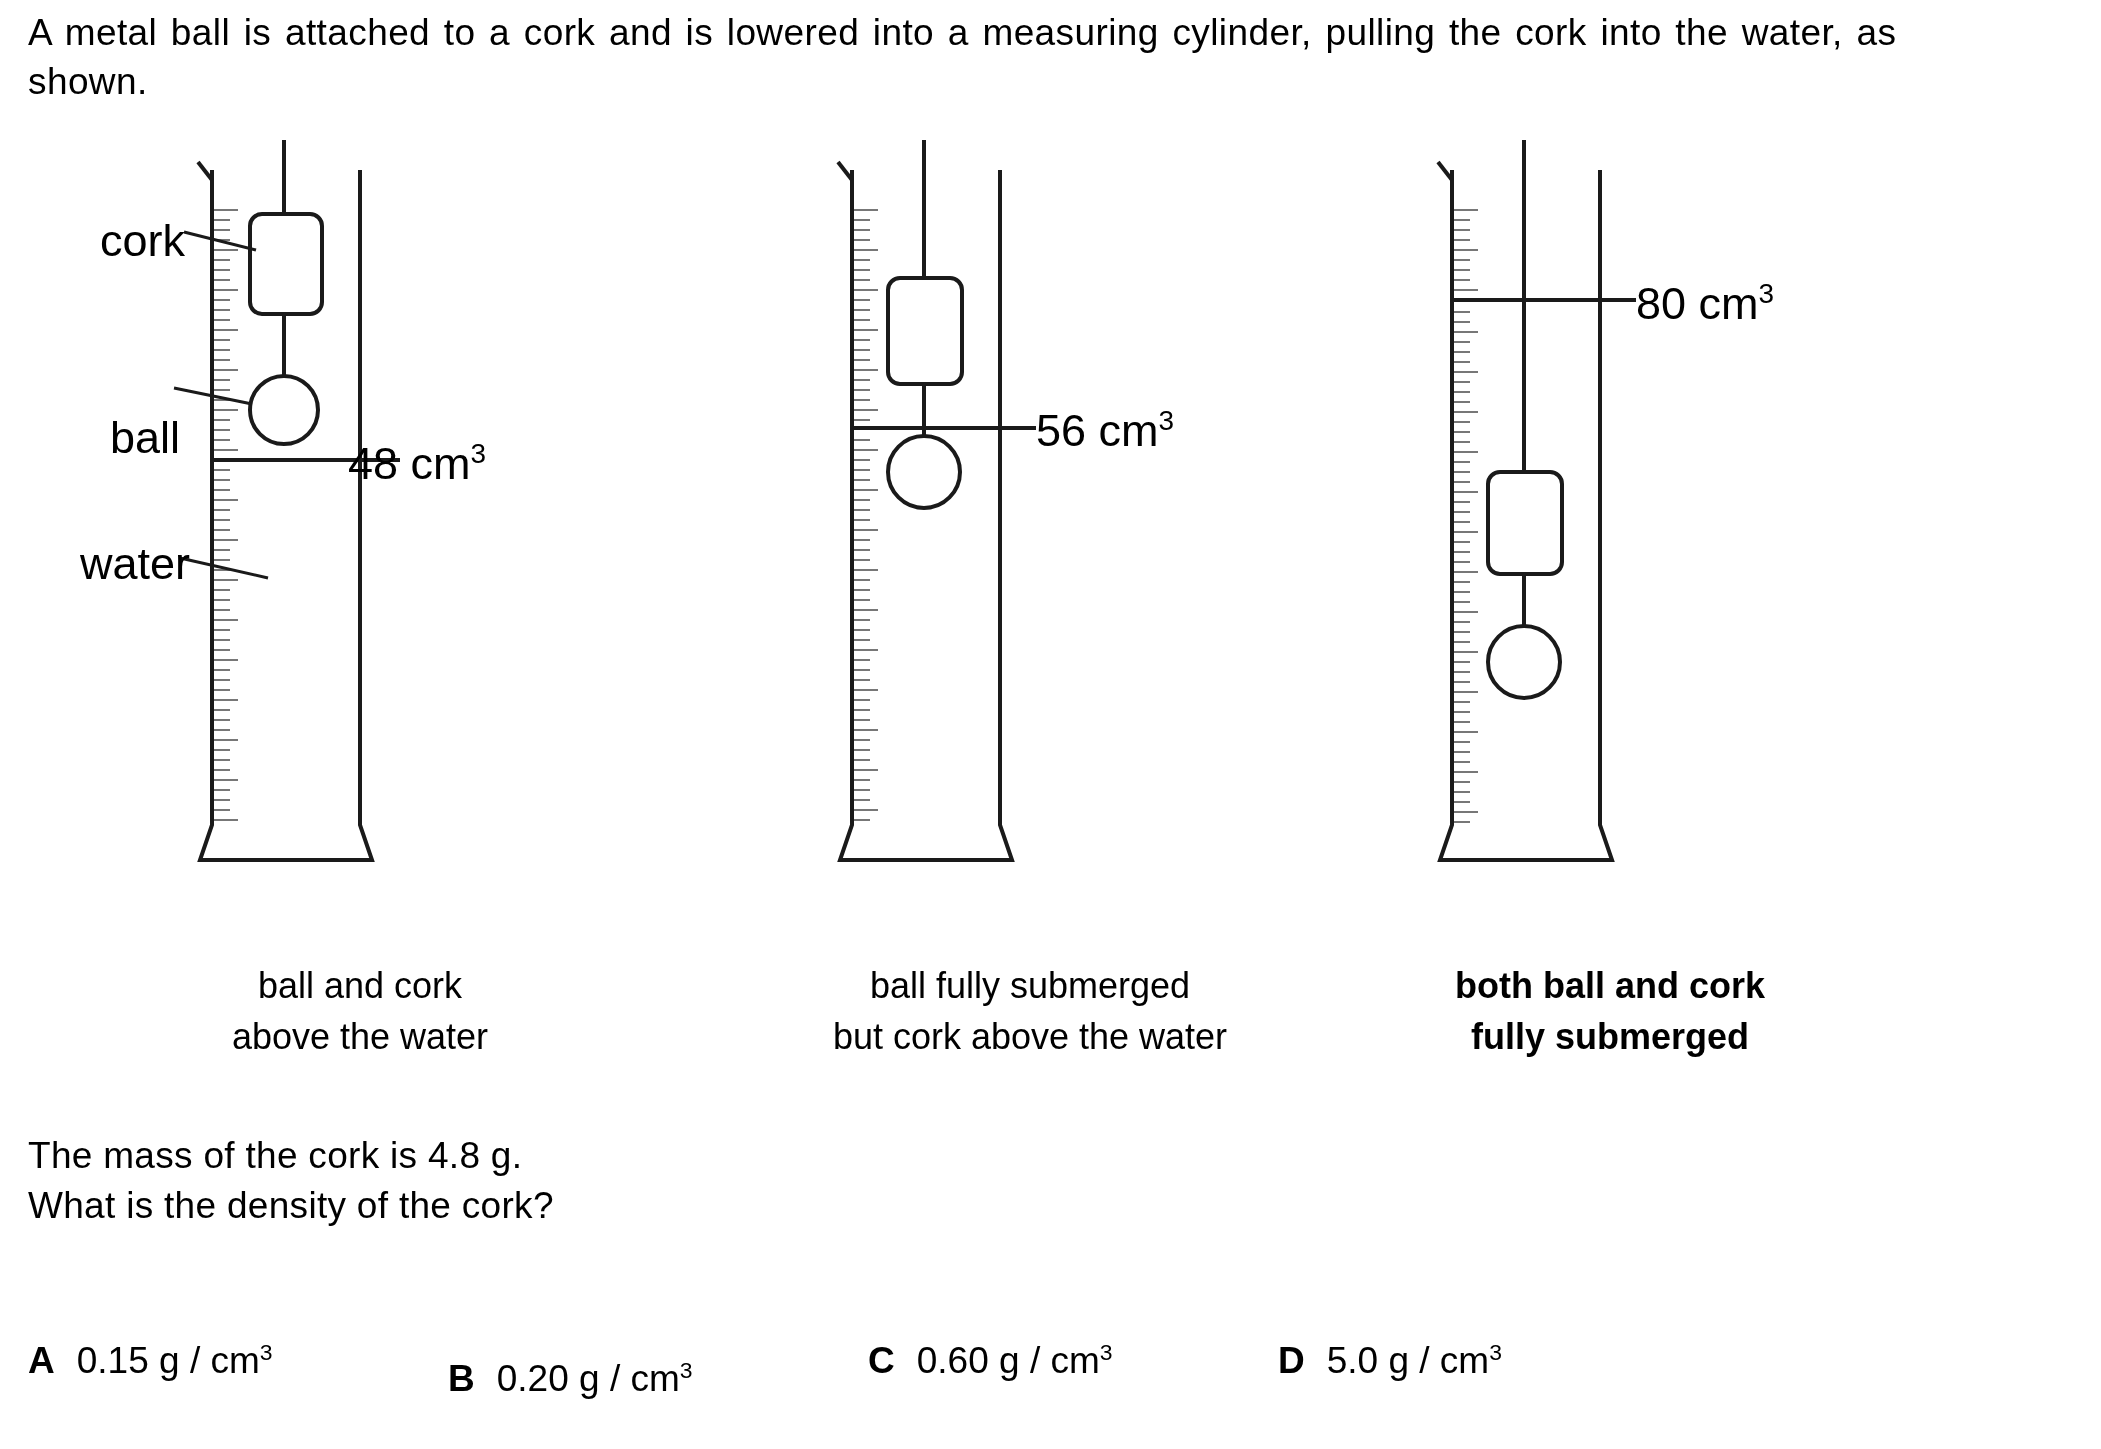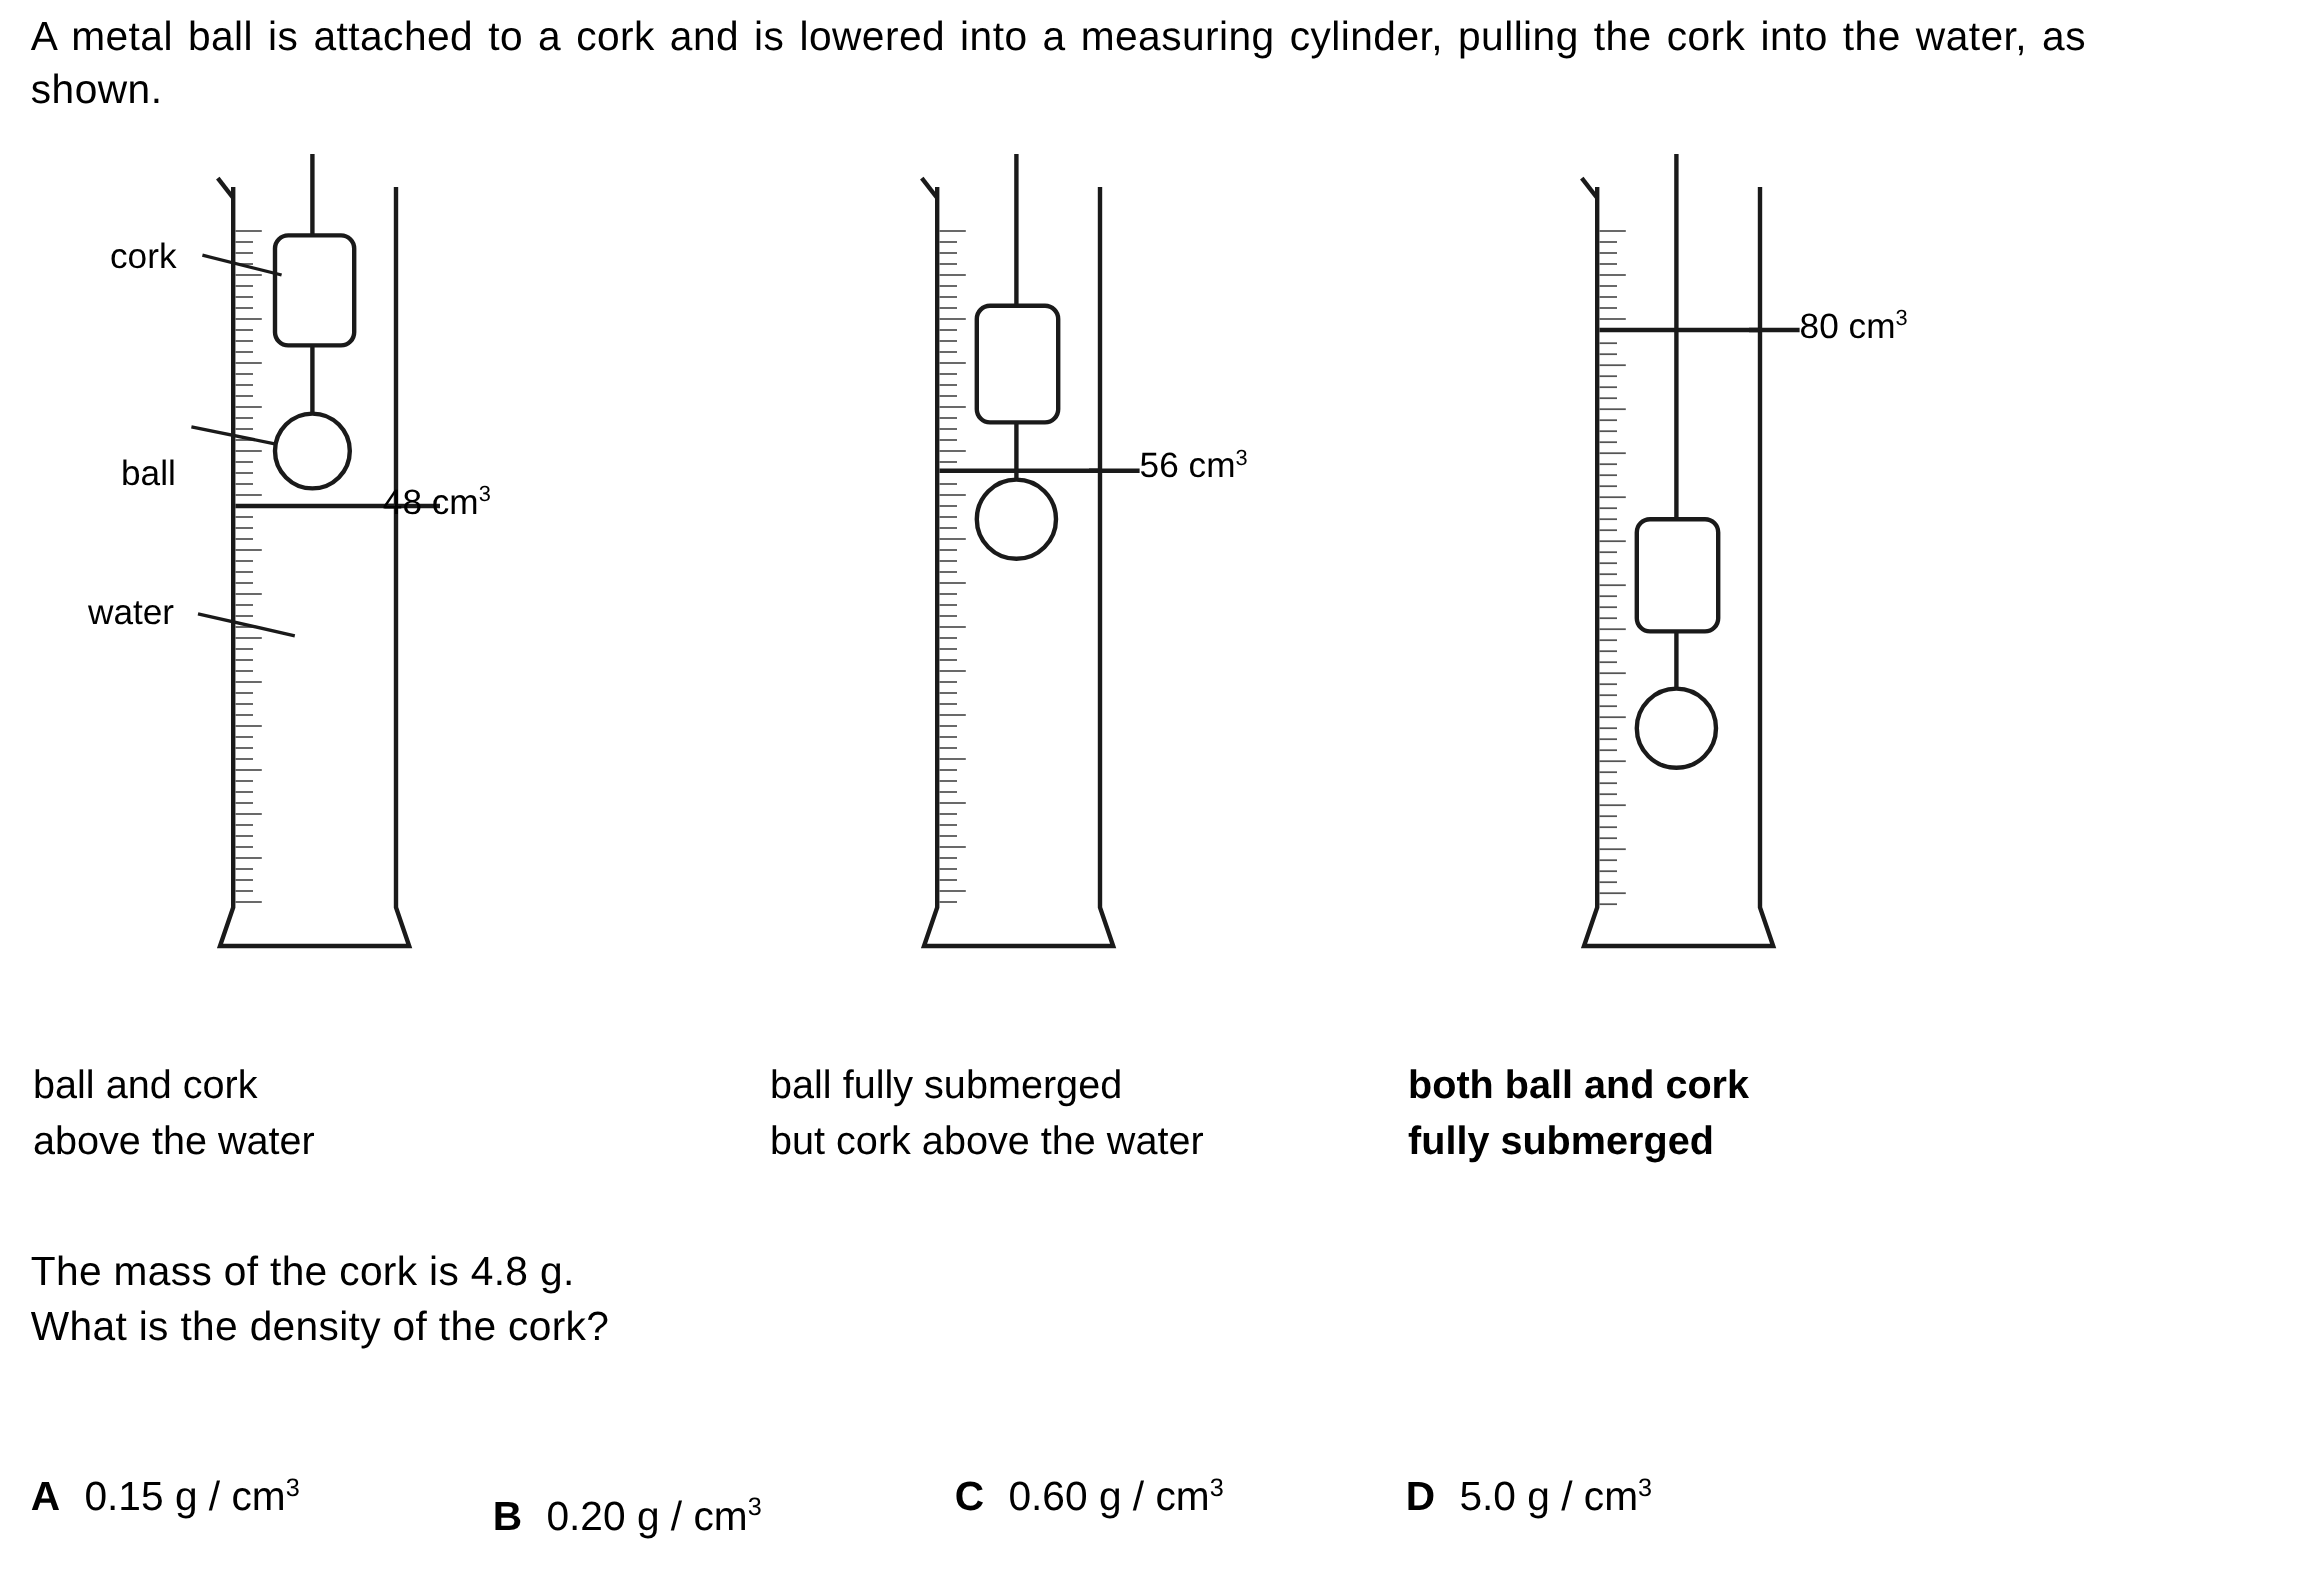--- a/index.html
+++ b/index.html
@@ -44,20 +44,21 @@
     width: 660px;
     height: 960px;
   }
   .panel-1 { left: 60px; }
   .panel-2 { left: 700px; }
   .panel-3 { left: 1300px; }
   .caption {
     position: absolute;
     top: 820px;
     width: 660px;
+    text-align: center;
     font-size: 36px;
     line-height: 1.42;
   }
   .cap-1 { left: 30px; }
   .cap-2 { left: 700px; }
   .cap-3 { left: 1280px; font-weight: bold; }
 
   .mass-line {
     position: absolute;
     left: 28px;
@@ -93,21 +94,21 @@
   .opt-b { left: 420px; margin-top: 18px; }
   .opt-c { left: 840px; text-align: center; }
   .opt-d { left: 1250px; }
   sup {
     font-size: 0.62em;
     vertical-align: super;
     line-height: 0;
   }
   .lbl {
     position: absolute;
-    font-size: 32px;
+    font-size: 45px;
     white-space: nowrap;
   }
   svg { display: block; }
 </style>
 </head>
 <body>
 
 <div class="page">
 
   <div class="stem">A metal ball is attached to a cork and is lowered into a measuring cylinder, pulling the cork into the water, as shown.</div>

